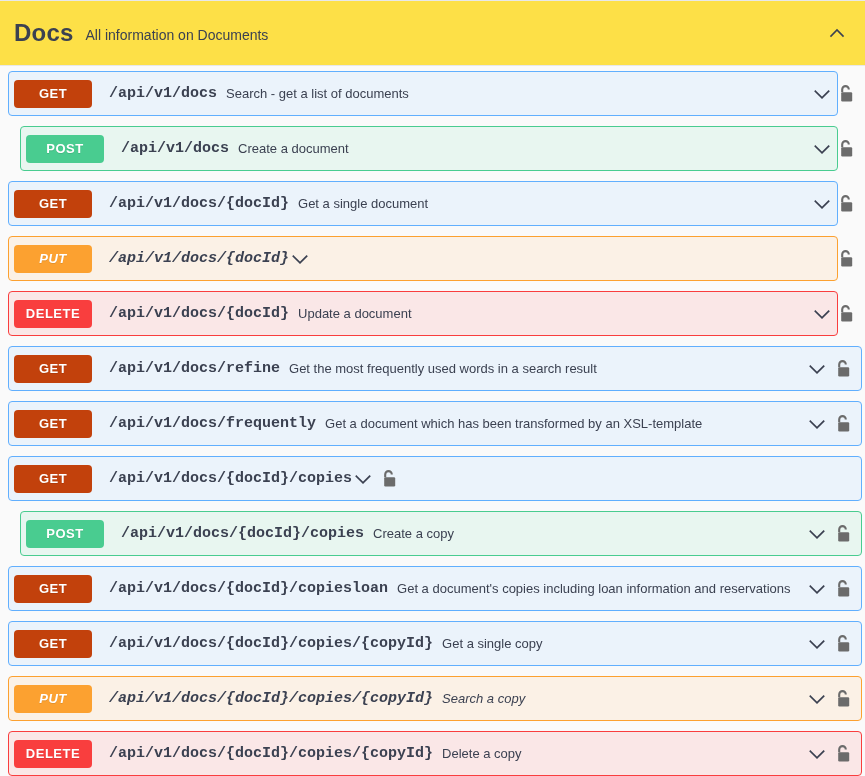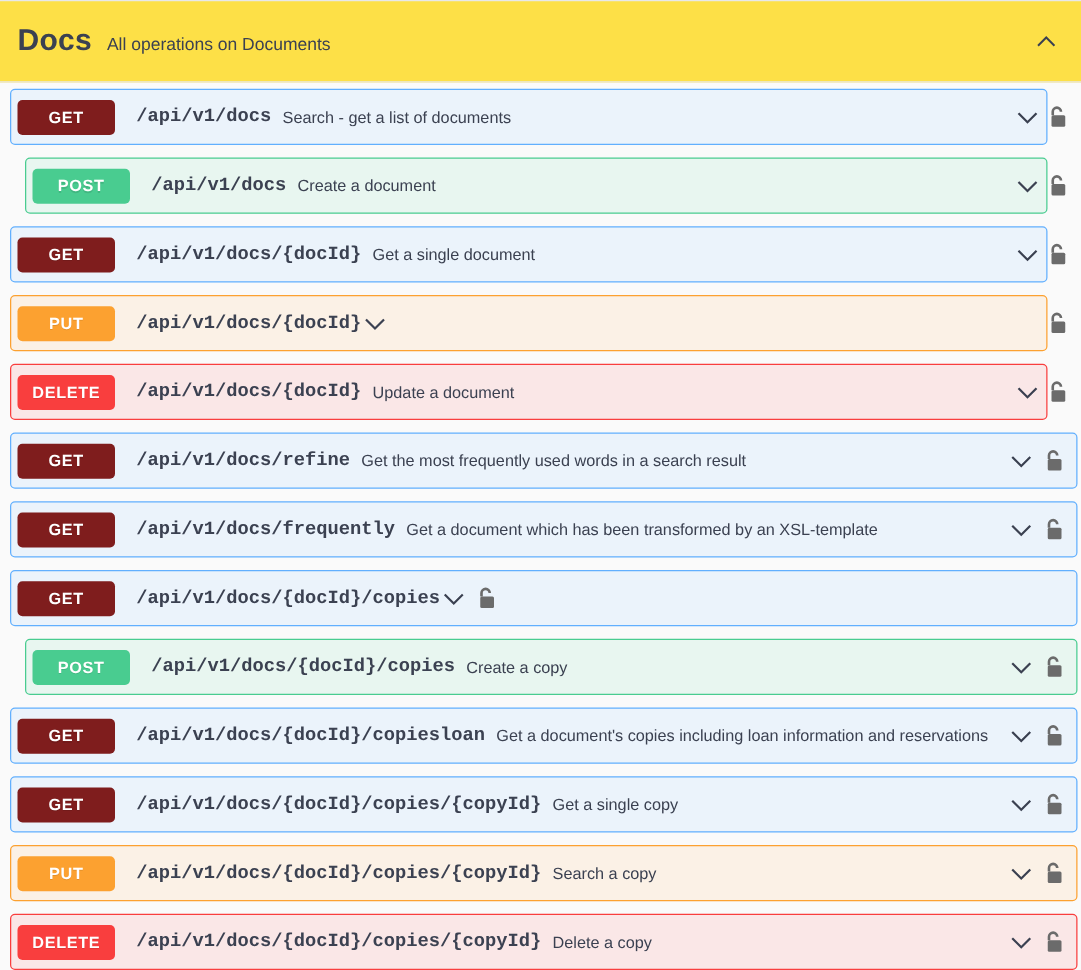--- a/index.html
+++ b/index.html
@@ -143,40 +143,40 @@
     top: 16px;
     width: 22px;
     height: 22px;
     display: flex;
     align-items: center;
     justify-content: center;
     cursor: pointer;
   }
 
   
-  .m-get    { background: #7f1d1d; }
+  .m-get    { background: #c2410c; }
   .m-post   { background: #49cc90; }
   .m-put    { background: #fca130; }
   .m-delete { background: #f93e3e; }
 
   .b-get    { background: #ebf3fb; border-color: #61affe; }
   .b-post   { background: #e8f6f0; border-color: #49cc90; margin-left: 12px; }
-  .b-put    { background: #fbf1e6; border-color: #fca130; }
+  .b-put    { background: #fbf1e6; border-color: #fca130; font-style: italic; }
   .b-delete { background: #fae7e7; border-color: #f93e3e; }
 
   svg { display: block; }
 </style>
 </head>
 <body>
 
 <div class="tag-section">
 
   <div class="tag-header">
     <span class="tag-title">Docs</span>
-    <span class="tag-desc">All operations on Documents</span>
+    <span class="tag-desc">All information on Documents</span>
     <span class="tag-toggle">
       <svg width="20" height="20" viewBox="0 0 20 20" aria-hidden="true">
         <path d="M4 13 L10 7 L16 13" fill="none" stroke="#3b4151" stroke-width="1.6" stroke-linecap="square"></path>
       </svg>
     </span>
   </div>
 
   <div class="op-list">
       <div class="op-wrap">
         <div class="op-block narrow b-get">

